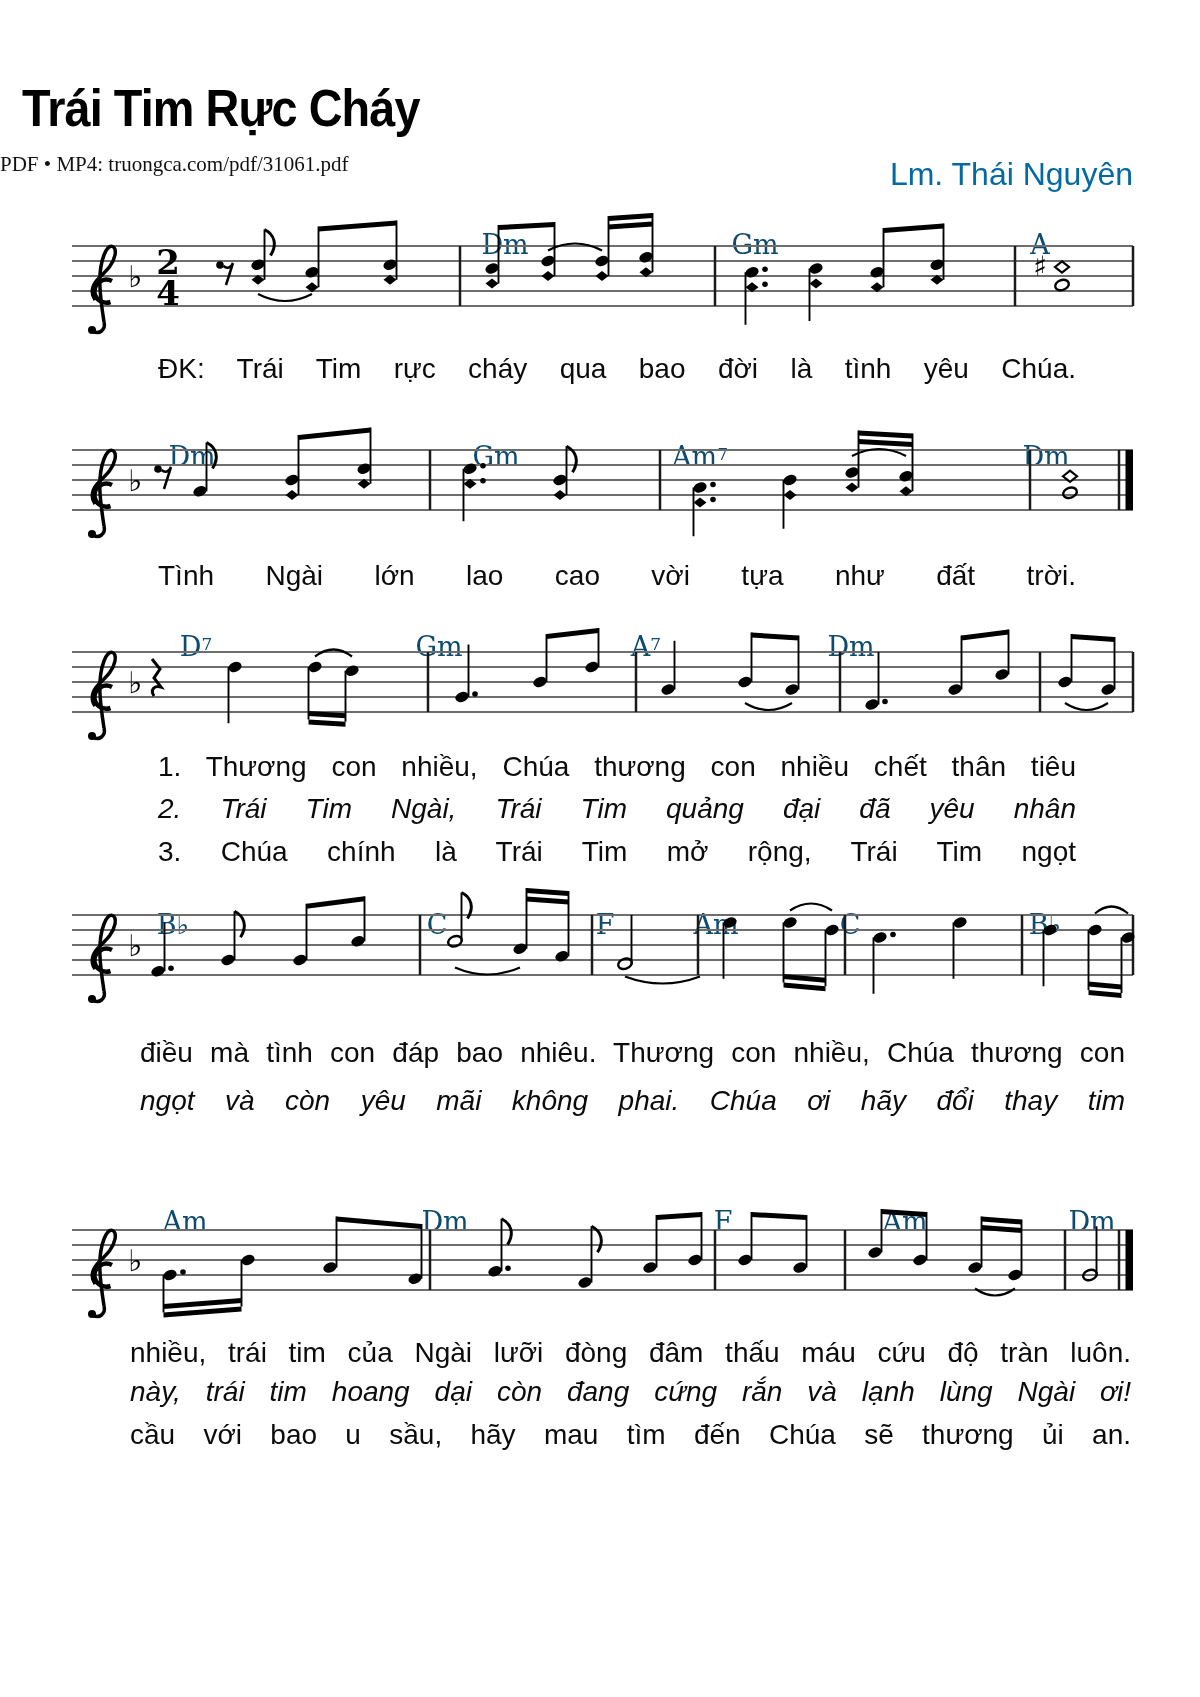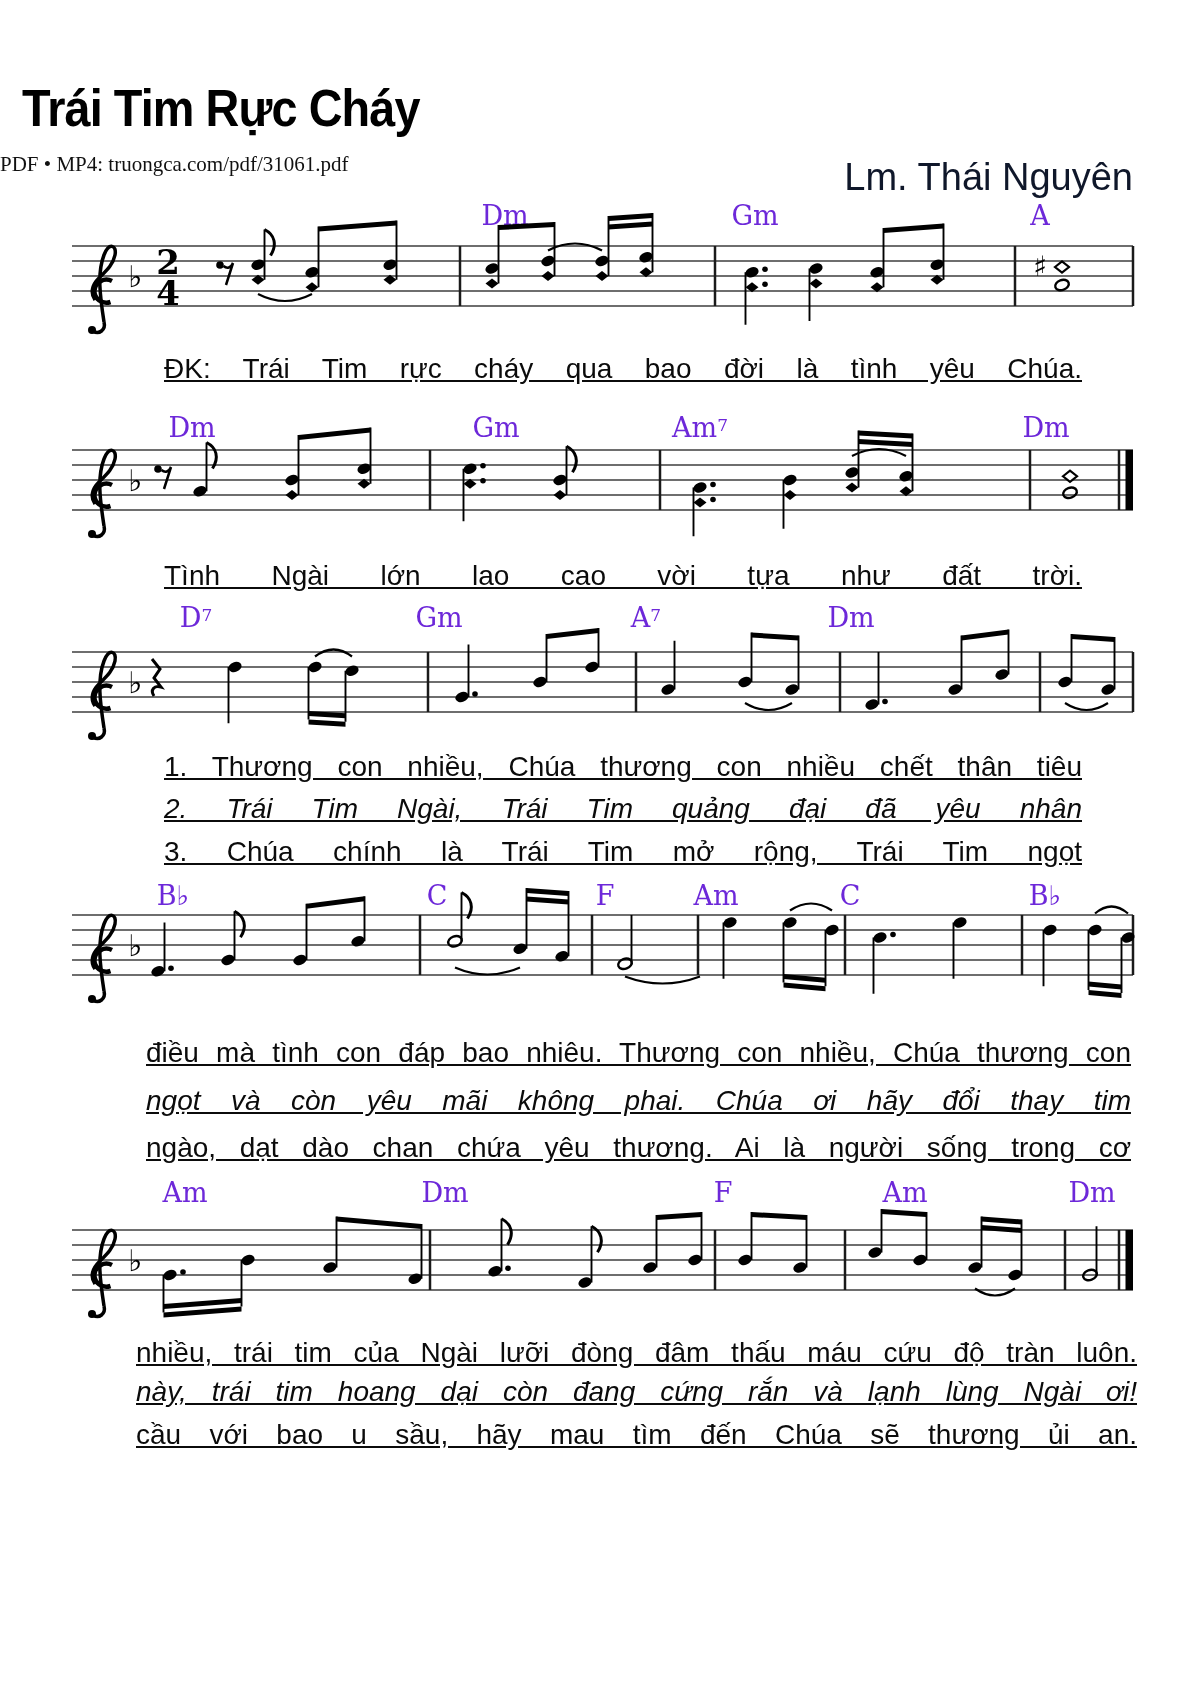--- a/index.html
+++ b/index.html
@@ -3,28 +3,28 @@
 <meta charset="utf-8">
 <style>
   html,body{margin:0;padding:0;background:#fff;}
   .page{position:relative;width:1200px;height:1697px;background:#ffffff;overflow:hidden;
         font-family:"Liberation Sans","DejaVu Sans",sans-serif;color:#0d0d0d;}
   .titlewrap{position:absolute;top:78px;left:0;width:1200px;}
   .title{display:inline-block;font-size:52px;font-weight:bold;letter-spacing:-1px;
          transform:scaleX(.9);white-space:nowrap;color:#000;}
   .media{position:absolute;top:152px;left:0;width:1200px;
          font-family:"Liberation Serif","DejaVu Serif",serif;font-size:21px;color:#111;}
-  .author{position:absolute;top:156px;right:67px;font-size:38px;color:#0f172a;white-space:nowrap;}
+  .author{position:absolute;top:156px;right:67px;font-size:32px;color:#0369a1;white-space:nowrap;}
   svg.system{position:absolute;left:0;display:block;}
   .chord{position:absolute;transform:translateX(-50%);white-space:nowrap;
-         font-family:"DejaVu Serif","Liberation Serif",serif;font-size:27px;color:#6d28d9;}
+         font-family:"DejaVu Serif","Liberation Serif",serif;font-size:27px;color:#0c4a6e;margin-top:29px;}
   .chord .csup{font-size:17px;vertical-align:6px;}
-  .lyric{position:absolute;left:6px;width:1188px;box-sizing:border-box;
+  .lyric{position:absolute;left:0;width:1188px;box-sizing:border-box;
          font-size:28px;color:#0b0b0b;text-align:justify;text-align-last:justify;
-         line-height:34px;text-decoration:underline;}
+         line-height:34px;}
   .lyric.it{font-style:italic;}
   .pad-a{padding-left:158px;padding-right:112px;}
   .pad-b{padding-left:140px;padding-right:63px;}
   .pad-c{padding-left:130px;padding-right:57px;}
 </style>
 </head>
 <body>
 
 <div class="page">
 
@@ -366,18 +366,17 @@
       <path d="M975,103.5 Q995,117.5 1015,103.5" fill="none" stroke="#000" stroke-width="2.2"></path>
     </svg>
 
   <div class="lyric pad-a" style="top:352px">ĐK: Trái Tim rực cháy qua bao đời là tình yêu Chúa.</div>
   <div class="lyric pad-a" style="top:559px">Tình Ngài lớn lao cao vời tựa như đất trời.</div>
   <div class="lyric pad-a" style="top:750px">1. Thương con nhiều, Chúa thương con nhiều chết thân tiêu</div>
   <div class="lyric pad-a it" style="top:792px">2. Trái Tim Ngài, Trái Tim quảng đại đã yêu nhân</div>
   <div class="lyric pad-a" style="top:835px">3. Chúa chính là Trái Tim mở rộng, Trái Tim ngọt</div>
   <div class="lyric pad-b" style="top:1036px">điều mà tình con đáp bao nhiêu. Thương con nhiều, Chúa thương con</div>
   <div class="lyric pad-b it" style="top:1084px">ngọt và còn yêu mãi không phai. Chúa ơi hãy đổi thay tim</div>
-  <div class="lyric pad-b" style="top:1131px">ngào, dạt dào chan chứa yêu thương. Ai là người sống trong cơ</div>
   <div class="lyric pad-c" style="top:1336px">nhiều, trái tim của Ngài lưỡi đòng đâm thấu máu cứu độ tràn luôn.</div>
   <div class="lyric pad-c it" style="top:1375px">này, trái tim hoang dại còn đang cứng rắn và lạnh lùng Ngài ơi!</div>
   <div class="lyric pad-c" style="top:1418px">cầu với bao u sầu, hãy mau tìm đến Chúa sẽ thương ủi an.</div>
 
 </div>
 
 </body></html>

